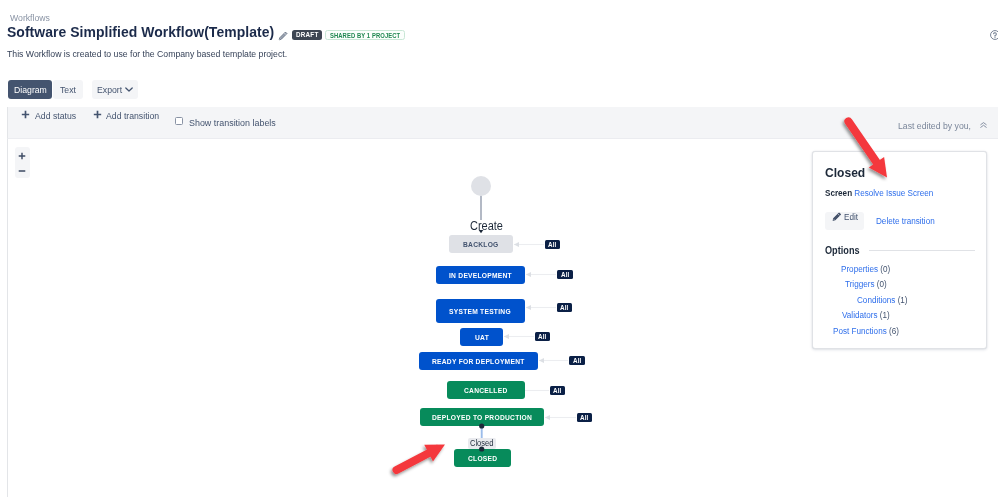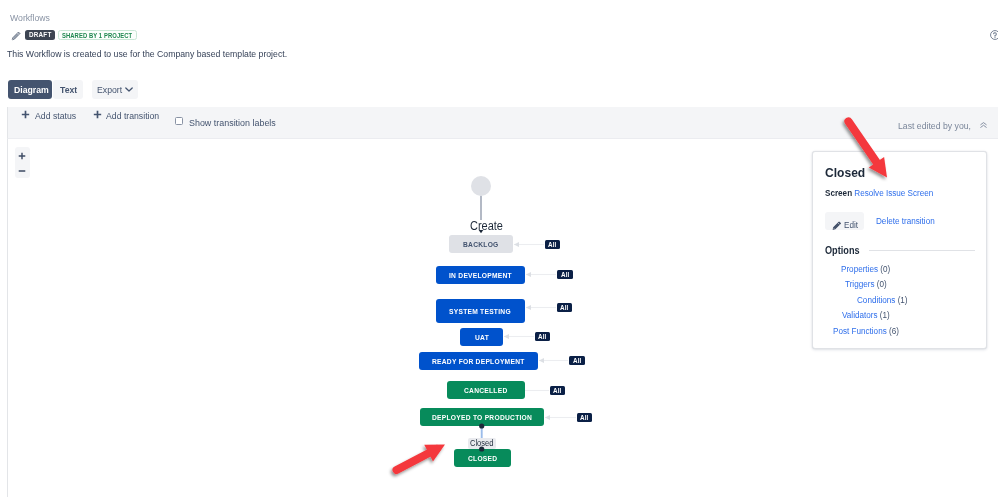--- a/index.html
+++ b/index.html
@@ -23,21 +23,21 @@
   display:flex;align-items:center;}
 .badge-shared{position:relative;top:3.5px;margin-left:3px;border:1px solid #C9E7D6;color:#1F8750;background:#FBFEFC;
   font-size:6.4px;font-weight:700;letter-spacing:0.1px;padding:0 3.5px;border-radius:2.5px;
   height:10px;line-height:9px;display:flex;align-items:center;}
 .desc{position:absolute;left:7px;top:47.5px;font-size:9.5px;color:#364258;line-height:12px;}
 .help-icon{position:absolute;left:990px;top:29.5px;cursor:pointer;}
 
 
 .tabbar{position:absolute;left:7.5px;top:80px;display:flex;align-items:center;}
 .tab{height:19px;padding:0 6px;display:flex;align-items:center;justify-content:center;
-  font-size:9.5px;border-radius:3px;cursor:pointer;font-weight:bold;}
+  font-size:9.5px;border-radius:3px;cursor:pointer;}
 .tab.active{background:#44546F;color:#fff;}
 .tab.inactive{background:#F4F5F7;color:#44546F;margin-left:1px;padding:0 7px;}
 .export-btn{margin-left:9px;height:19px;padding:0 5px;display:flex;align-items:center;gap:3px;
   background:#F4F5F7;color:#44546F;font-size:9.5px;border-radius:3px;cursor:pointer;}
 
 
 .shell{position:absolute;left:7px;top:107px;width:991px;height:390px;
   border-left:1px solid #E3E5E8;background:#fff;}
 .topbar{position:absolute;left:7px;top:107px;width:991px;height:32px;background:#F4F5F7;
   border-bottom:1px solid #EBECF0;border-left:1px solid #E3E5E8;display:flex;align-items:center;}
@@ -74,39 +74,40 @@
 .panel{position:absolute;left:812px;top:151px;width:175px;height:198px;background:#fff;
   border:1px solid #E0E2E6;border-radius:3px;box-shadow:0 1px 3px rgba(9,30,66,0.13),0 0 1px rgba(9,30,66,0.12);}
 .p-title{position:absolute;left:12px;top:13px;font-size:13.2px;font-weight:700;color:#1D2939;
   line-height:15px;}
 .p-screen{position:absolute;left:12px;top:36px;font-size:8.9px;line-height:11px;
   white-space:nowrap;}
 .p-screen b{font-weight:700;color:#1D2939;}
 .p-screen a{color:#2E6EEB;text-decoration:none;}
 .p-actions{position:absolute;left:12px;top:60px;display:flex;align-items:center;}
 .p-edit{background:#F4F5F7;border-radius:3px;height:18px;padding:0 6.5px;display:flex;
-  align-items:flex-end;gap:3px;font-size:8.9px;color:#44546F;cursor:pointer;}
+  align-items:flex-start;gap:3px;font-size:8.9px;color:#44546F;cursor:pointer;}
 .p-del{margin-left:12px;font-size:8.9px;color:#2E6EEB;cursor:pointer;}
 .p-optrow{position:absolute;left:12px;top:93px;right:11px;display:flex;align-items:center;gap:9px;}
 .p-opttitle{font-size:10px;font-weight:700;color:#1D2939;white-space:nowrap;}
 .p-optline{flex:1;height:1px;background:#E0E2E6;}
 .p-opts{position:absolute;left:12px;top:110px;display:flex;flex-direction:column;align-items:center;}
 .p-opt{font-size:8.9px;cursor:pointer;line-height:15.4px;white-space:nowrap;}
 
 svg{display:block;}
 .ann{position:absolute;left:0;top:0;width:998px;height:497px;pointer-events:none;overflow:visible;}
 </style>
 </head>
 <body>
 
 <div class="page">
 
   <div class="breadcrumb"><span class="nar" style="width: 40.26px; height: 11px; vertical-align: baseline;"><i>Workflows</i></span></div>
 
   <div class="title-row">
+    <div class="title"><span class="nar" style="width: 267.18px; height: 17px; vertical-align: baseline;"><i>Software Simplified Workflow(Template)</i></span></div>
     <span class="pencil-head">
       <svg width="10" height="10" viewBox="0 0 16 16">
         <path d="M11.9 1.7 L14.3 4.1 L5.4 13.0 L1.9 14.1 L3.0 10.6 Z" fill="#9AA3B2" stroke="#6B7585" stroke-width="1.5" stroke-linejoin="round"></path>
         <path d="M10.2 3.4 L12.6 5.8" stroke="#FFFFFF" stroke-width="0.9"></path>
         <path d="M2.3 13.7 L3.8 12.2" stroke="#FFFFFF" stroke-width="0.9"></path>
       </svg>
     </span>
     <span class="badge-draft">
         <span class="narc" style="width: 22.875px; height: 10px; vertical-align: baseline;"><i>DRAFT</i></span>
       </span>

